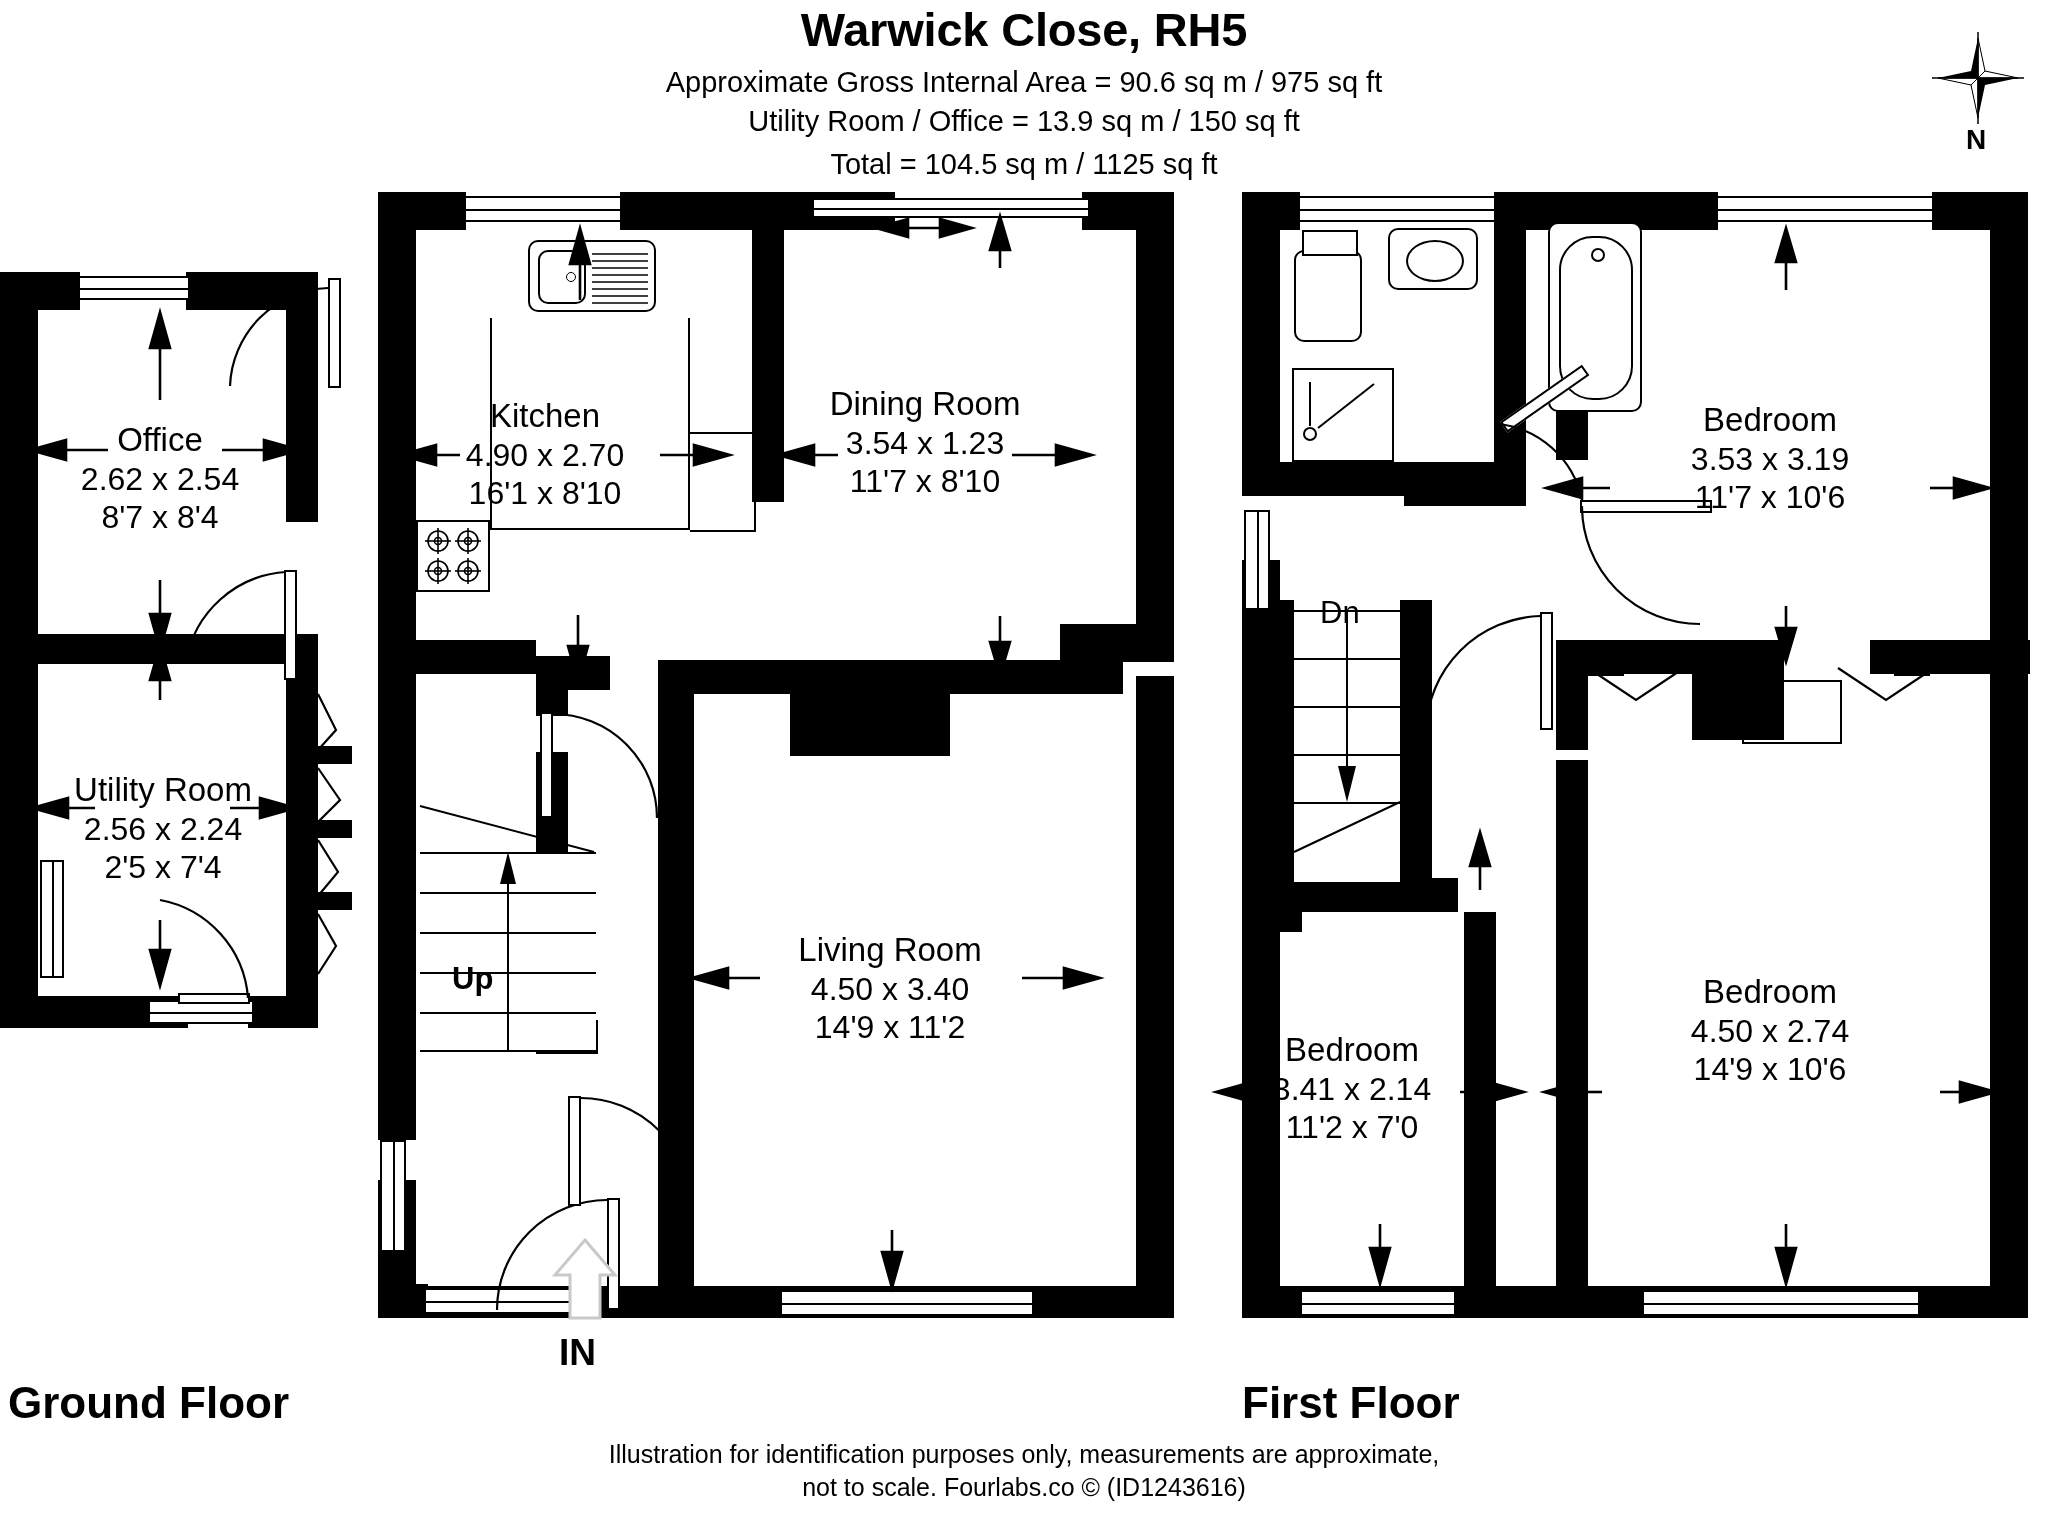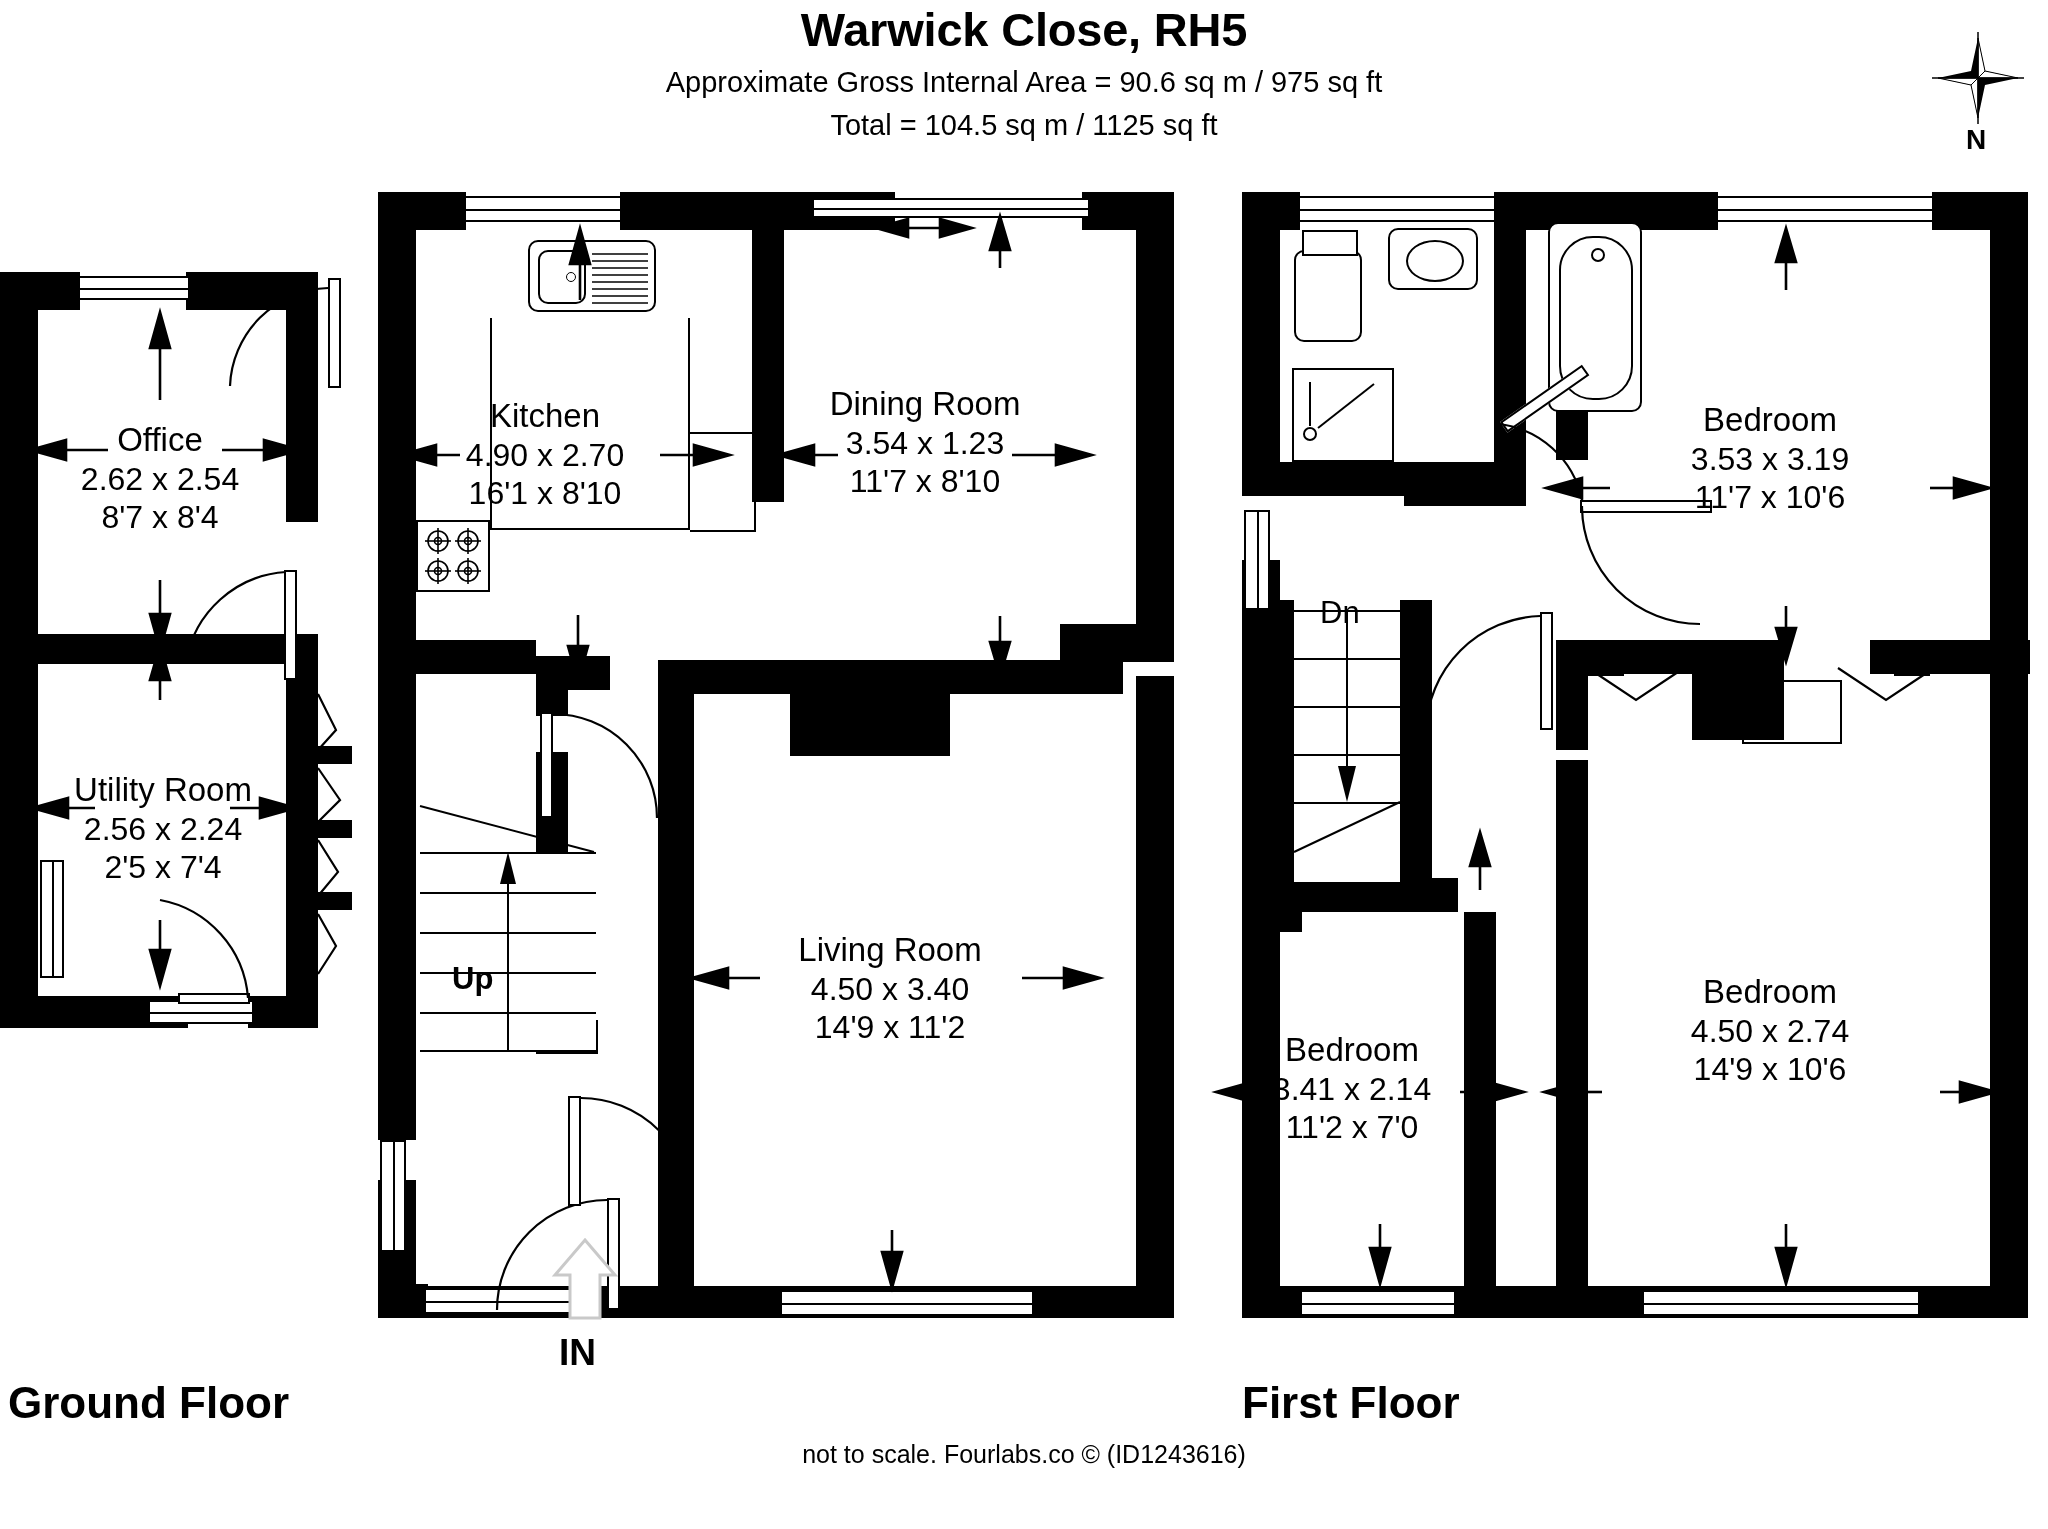--- a/index.html
+++ b/index.html
@@ -55,20 +55,21 @@
   .compass-n{font-size:28px;font-weight:bold;}
 </style>
 </head>
 <body>
 
 <div class="stage">
 
   <div class="abs" id="hdr">
     <div id="title">Warwick Close, RH5</div>
     <div class="sub">Approximate Gross Internal Area = 90.6 sq m / 975 sq ft</div>
+    <div class="sub l2">Utility Room / Office = 13.9 sq m / 150 sq ft</div>
     <div class="sub l3">Total = 104.5 sq m / 1125 sq ft</div>
   </div>
 
   <div class="abs" style="left:1930px;top:30px;width:100px;height:120px;">
     <svg width="100" height="120" style="position:absolute;left:0;top:0;overflow:visible;">
       <g transform="translate(48,48)">
         <polygon points="0,-40 7,-7 40,0 7,7 0,40 -7,7 -40,0 -7,-7" fill="#000"></polygon>
         <polygon points="0,-40 7,-7 0,0" fill="#fff" stroke="#000" stroke-width="1"></polygon>
         <polygon points="0,40 -7,7 0,0" fill="#fff" stroke="#000" stroke-width="1"></polygon>
         <polygon points="-40,0 -7,7 0,0" fill="#fff" stroke="#000" stroke-width="1"></polygon>
@@ -485,16 +486,17 @@
         <polygon points="1996,1092 1960,1082 1960,1102"></polygon>
 
       <line x1="1786" y1="1224" x2="1786" y2="1254"></line>
         <polygon points="1786,1284 1776,1248 1796,1248"></polygon>
     </g>
   </svg>
 
   <div class="abs floor-caption" style="left:1242px;top:1378px;">First Floor</div>
 
   <div class="abs" id="footer">
+    <div>Illustration for identification purposes only, measurements are approximate,</div>
     <div>not to scale. Fourlabs.co © (ID1243616)</div>
   </div>
 
 </div>
 
 </body></html>

